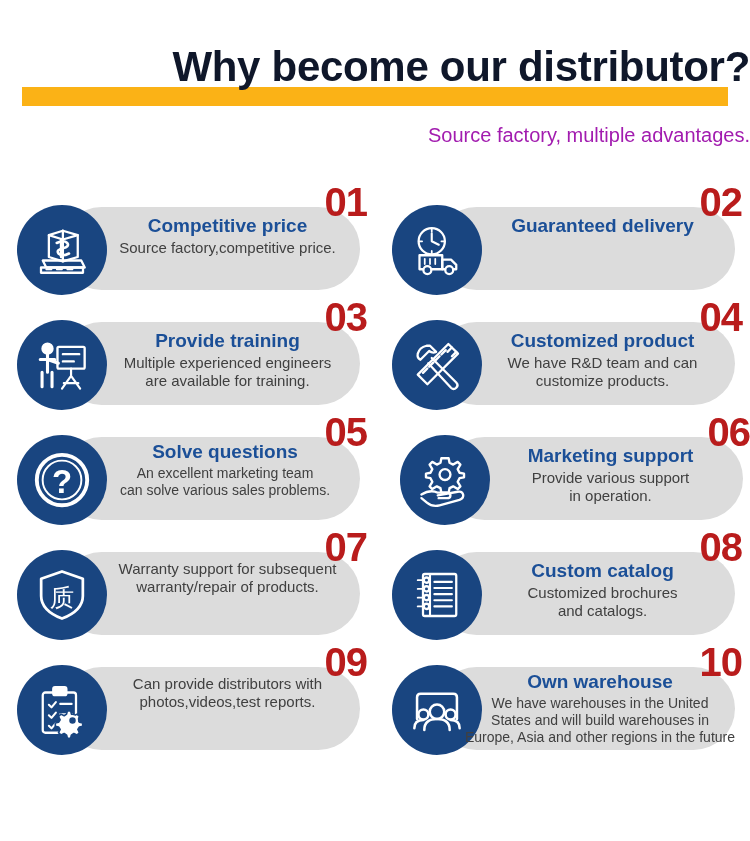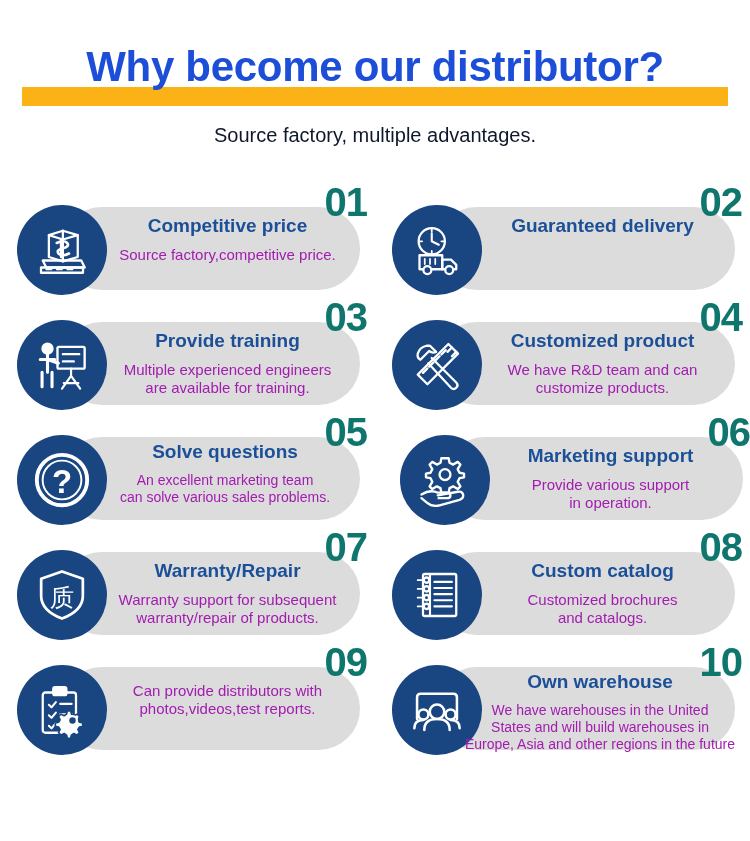--- a/index.html
+++ b/index.html
@@ -30,36 +30,36 @@
     top: 87px;
     width: 706px;
     height: 19px;
     background: #fbb216;
   }
   #page-title {
     position: absolute;
     left: 0;
     top: 42px;
     width: 750px;
-    text-align: center;
+    text-align: right;
     font-size: 42px;
     font-weight: bold;
-    color: #1d4ed8;
+    color: #0f172a;
     letter-spacing: -0.3px;
     line-height: 50px;
     white-space: nowrap;
   }
   #page-subtitle {
     position: absolute;
     left: 0;
     top: 122px;
     width: 750px;
-    text-align: center;
+    text-align: right;
     font-size: 20px;
-    color: #0f172a;
+    color: #a21caf;
     line-height: 26px;
   }
 
   
   #cards {
     position: absolute;
     left: 0;
     top: 190px;
     width: 750px;
   }
@@ -89,44 +89,44 @@
     align-items: center;
     justify-content: center;
   }
   .icon-circle svg { display: block; }
   .card-number {
     position: absolute;
     top: -8px;
     right: 8px;
     font-size: 40px;
     font-weight: bold;
-    color: #0f766e;
+    color: #b91c1c;
     letter-spacing: -1px;
     line-height: 40px;
     text-align: right;
   }
   .card-text {
     position: absolute;
     left: 100px;
     top: 24px;
     width: 255px;
     text-align: center;
   }
   .card-title {
     font-size: 19px;
     font-weight: bold;
     color: #1b4f97;
     line-height: 24px;
     white-space: nowrap;
   }
   .card-desc {
     font-size: 15px;
-    color: #a21caf;
+    color: #404040;
     line-height: 18px;
-    margin-top: 8px;
+    margin-top: 1px;
     white-space: pre-line;
   }
 
   
   .card.t-wide .card-text { left: 90px; width: 275px; }
   .card.t-xwide .card-text { left: 80px; width: 290px; top: 20px; }
   .card.t-xwide .card-desc { font-size: 14px; line-height: 17px; }
 </style>
 </head>
 <body>
@@ -254,21 +254,20 @@
   <div class="card t-wide" style="left:0px; top:345px;">
     <div class="pill"></div>
     <div class="card-number">07</div>
     <div class="icon-circle">
       <svg width="58" height="58" viewBox="0 0 64 64" fill="none">
         <path d="M32 6 L55 14 L55 33 q0 16 -23 25 q-23 -9 -23 -25 L9 14 Z" stroke="#ffffff" stroke-width="3" fill="none" stroke-linejoin="round"></path>
         <text x="32" y="44" font-family="DejaVu Sans, sans-serif" font-size="27" fill="#ffffff" text-anchor="middle">质</text>
       </svg>
     </div>
     <div class="card-text">
-      <div class="card-title">Warranty/Repair</div>
       <div class="card-desc">Warranty support for subsequent
 warranty/repair of products.</div>
     </div>
   </div>
 
   <div class="card" style="left:375px; top:345px;">
     <div class="pill"></div>
     <div class="card-number">08</div>
     <div class="icon-circle">
       <svg width="56" height="56" viewBox="0 0 64 64" fill="none" stroke="#ffffff" stroke-width="2.6" stroke-linejoin="round" stroke-linecap="round">

